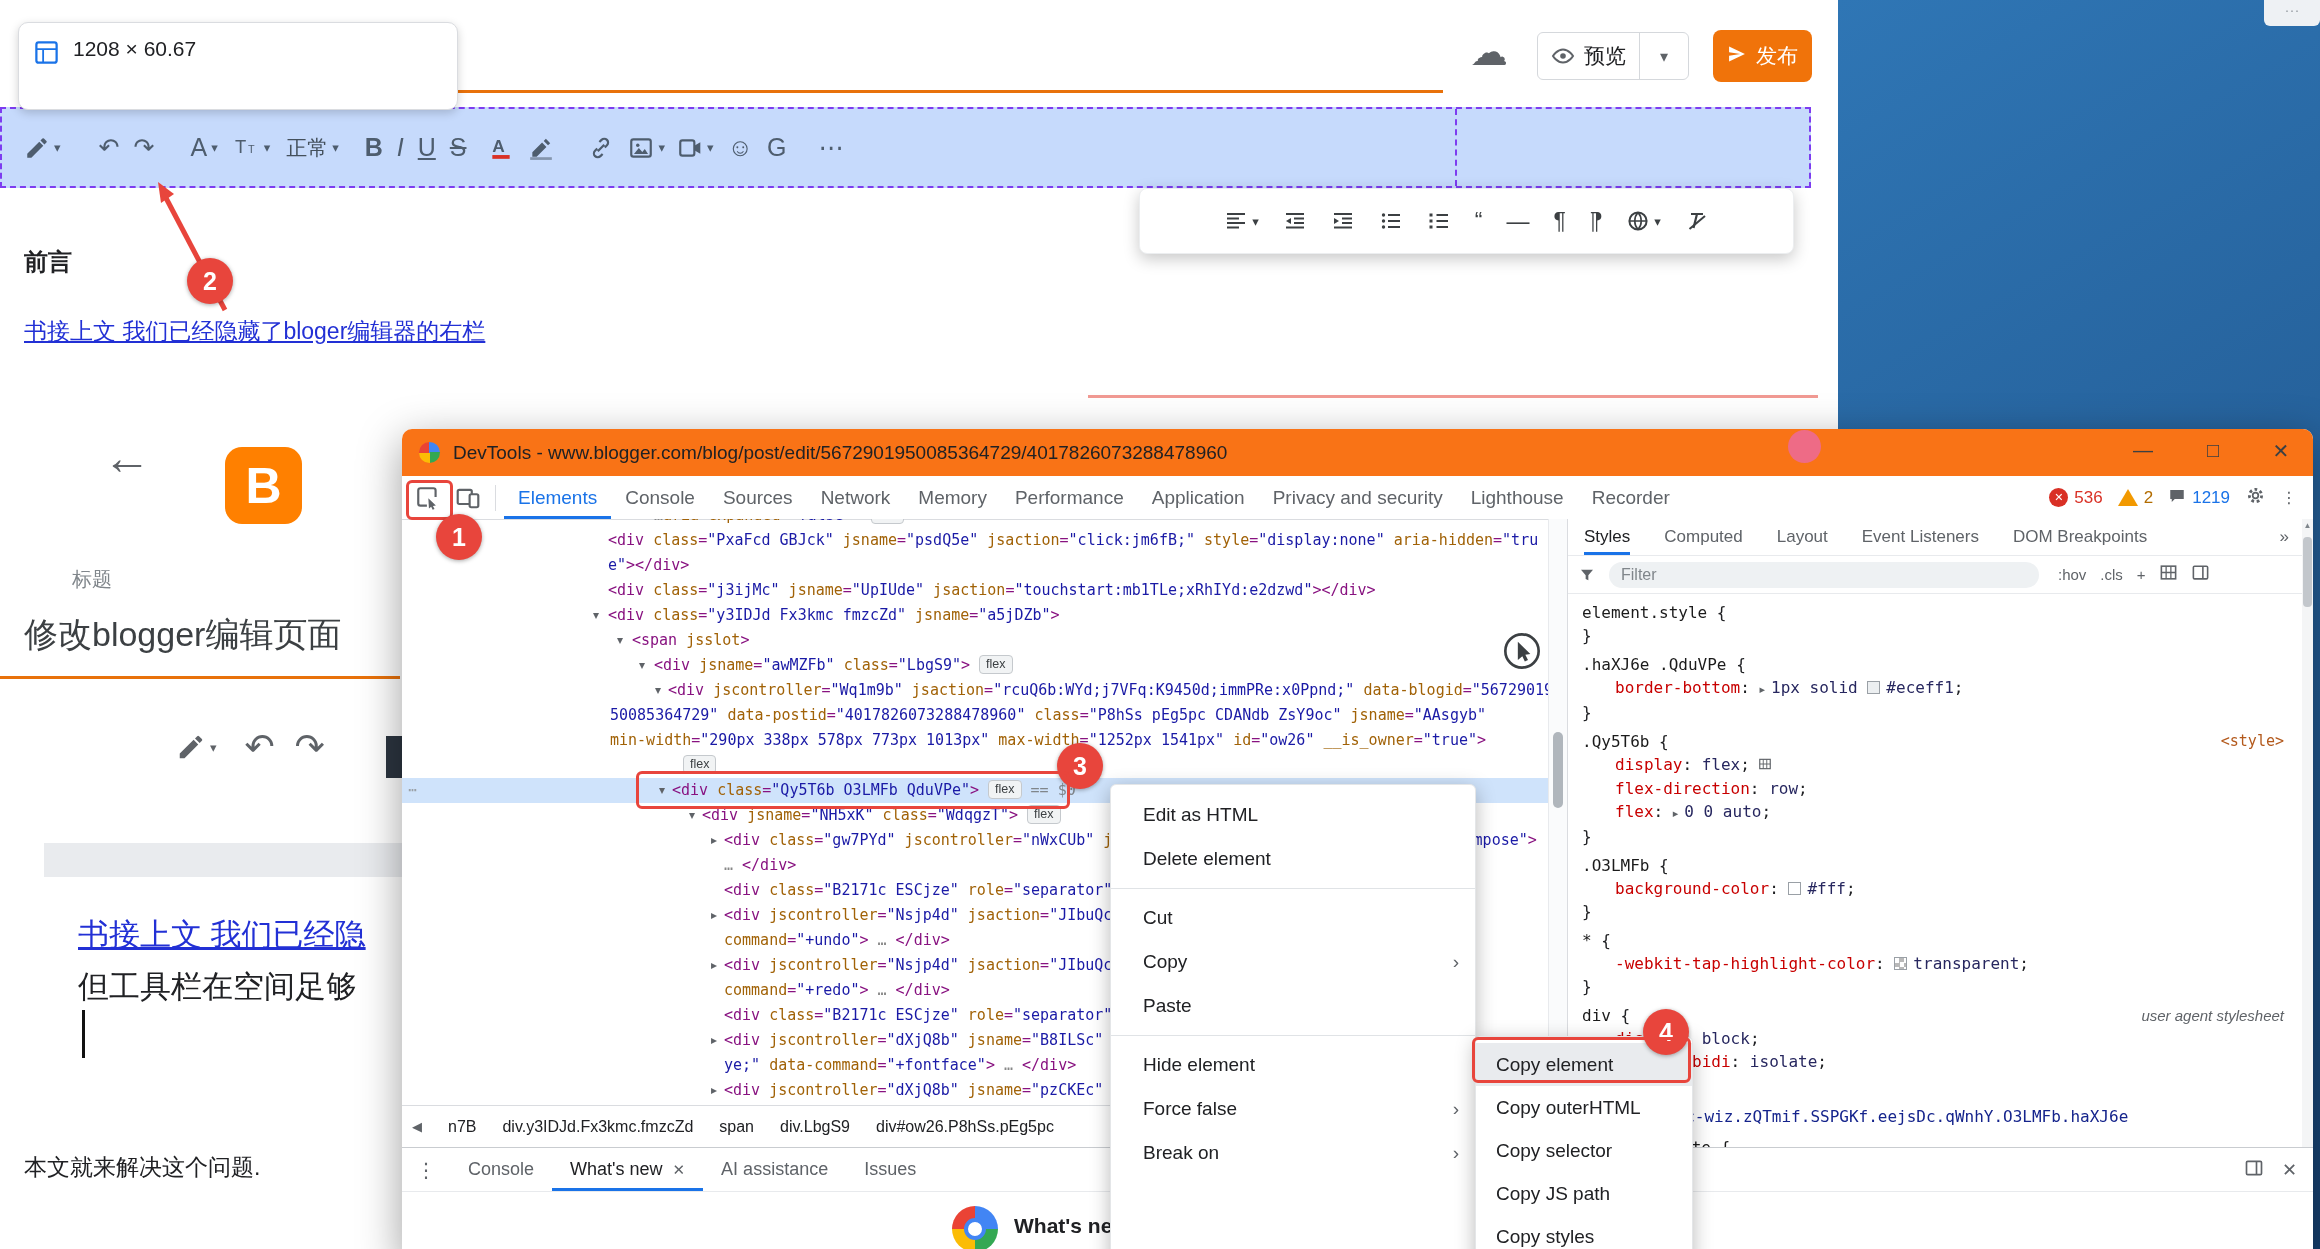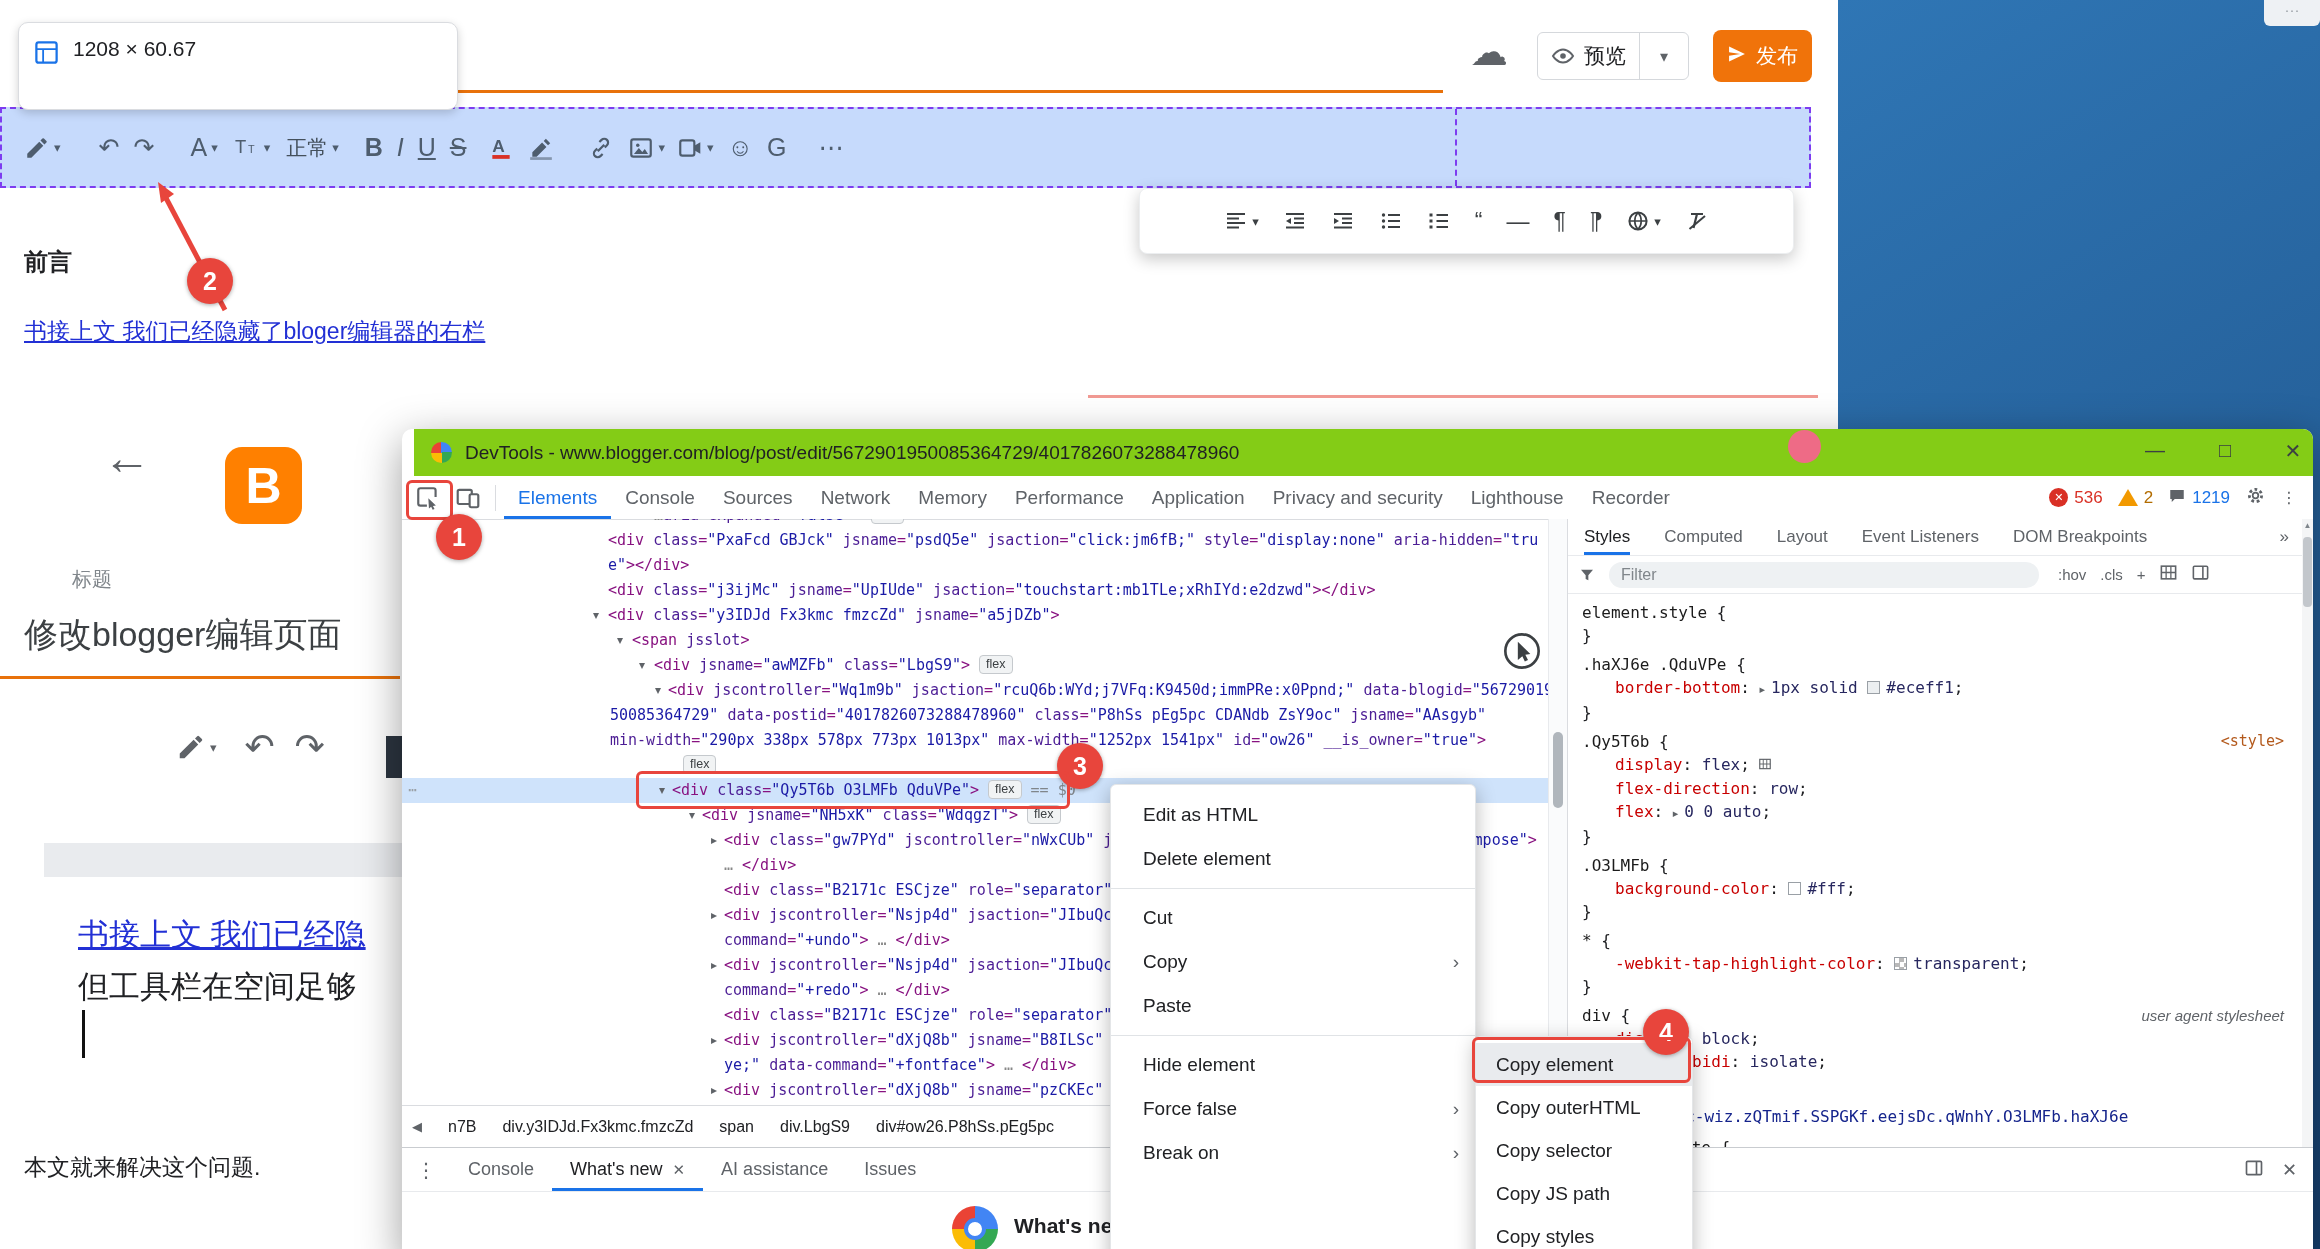--- a/index.html
+++ b/index.html
@@ -50,21 +50,21 @@
   #pink-line{left:1088px;top:395px;width:730px;height:3px;background:#f19a93}
   #pink-circle{left:1788px;top:430px;width:33px;height:33px;border-radius:50%;background:#ee6b86;z-index:60}
   
   #sel-tooltip{left:18px;top:22px;width:440px;height:88px;background:#fff;border:1px solid #dadce0;border-radius:10px;box-shadow:0 3px 10px rgba(0,0,0,.18);display:flex;padding:11px 14px;box-sizing:border-box;z-index:30}
   #tt-icon{color:#1a73e8;margin-top:5px}
   #tt-sel{margin-left:11px;font-size:21px;font-weight:bold;color:#1742be;line-height:28px}
   #tt-dims{margin-left:13px;font-size:21px;color:#202124;white-space:nowrap;margin-top:3px}
   
   #devtools{left:402px;top:429px;width:1911px;height:830px;background:#fff;border-radius:10px 10px 0 0;box-shadow:0 12px 44px rgba(0,0,0,.38);z-index:20;overflow:hidden}
   #devtools .dt{position:absolute}
-  #dt-titlebar{left:12px;top:0;right:0;height:47px;background:#84cc16;border-bottom:1px solid #e3e6e8;display:flex;align-items:center}
+  #dt-titlebar{left:0;top:0;right:0;height:47px;background:#f97316;border-bottom:1px solid #e3e6e8;display:flex;align-items:center}
   #dt-favicon{width:21px;height:21px;border-radius:50%;margin-left:17px;background:conic-gradient(#4285f4 0 25%,#34a853 0 50%,#fbbc05 0 75%,#ea4335 0)}
   #dt-title{font-size:19px;color:#202124;margin-left:13px}
   .wctl{position:absolute;top:10px;font-size:20px;color:#3c4043;width:30px;text-align:center}
   #dt-min{left:1726px}#dt-max{left:1796px}#dt-close{left:1864px}
   #dt-tabbar{left:0;top:47px;right:0;height:43px;border-bottom:1px solid #dadce0;display:flex;align-items:center;background:#fff}
   #dt-inspect{margin-left:13px;color:#5f6368;height:26px}
   #dt-device{margin-left:14px;color:#5f6368;height:26px}
   .vdiv2{height:26px;border-left:1px solid #dadce0;margin:0 8px 0 14px}
   #dt-tabs{display:flex;align-items:center;height:100%}
   .dt-tab{padding:0 14px;font-size:19px;color:#5f6368;height:100%;display:flex;align-items:center;box-sizing:border-box}
@@ -75,21 +75,21 @@
   .warntri{width:0;height:0;border-left:10px solid transparent;border-right:10px solid transparent;border-bottom:17px solid #f29900;position:relative}
   .warnnum{color:#b26c00;font-size:17px;margin-left:-9px}
   .msgnum{color:#1a73e8;font-size:17px;margin-left:-9px}
   .stic{color:#5f6368}
   
   #dt-elements{left:0;top:90px;width:1146px;height:586px;overflow:hidden;font-family:"DejaVu Sans Mono",monospace;font-size:15px}
   .tree-line{position:absolute;left:0;width:100%;height:25px;line-height:25px;white-space:nowrap}
   .tree-line.hl{background:#cfe3fb}
   .tw{position:absolute;top:0;font-size:12px;color:#5f6368;width:16px;text-align:center;font-family:"Liberation Sans",sans-serif}
   .code{position:absolute;top:0;white-space:nowrap}
-  .tk-p{color:#881280}.tk-a{color:#4c1d95}.tk-v{color:#1a1aa6}.tk-g{color:#888}
+  .tk-p{color:#881280}.tk-a{color:#a16207}.tk-v{color:#1a1aa6}.tk-g{color:#888}
   .flexbadge{display:inline-block;margin-left:9px;padding:0 6px;border:1px solid #c5c9cd;border-radius:4px;background:#f1f3f4;color:#3c4043;font-size:12.5px;line-height:17px;vertical-align:2px;font-family:"Liberation Sans",sans-serif}
   .dollar{color:#80868b}
   .gutter{position:absolute;left:6px;color:#9aa0a6}
   #inspect-cursor{left:1100px;top:112px;color:#3c4043}
   #tree-scrollbar{left:1146px;top:90px;width:19px;height:586px;background:#fafbfc;border-left:1px solid #e8eaed}
   #tree-scrollbar .thumb{position:absolute;left:4px;top:213px;width:10px;height:76px;background:#b0b6bc;border-radius:5px}
   #dt-breadcrumb{left:0;top:676px;width:1165px;height:42px;border-top:1px solid #dadce0;display:flex;align-items:center;font-size:16px;color:#202124;gap:26px;padding-left:10px;background:#fff;box-sizing:border-box}
   #crumb-left{color:#5f6368;font-size:13px}
   .crumb{white-space:nowrap}
   

